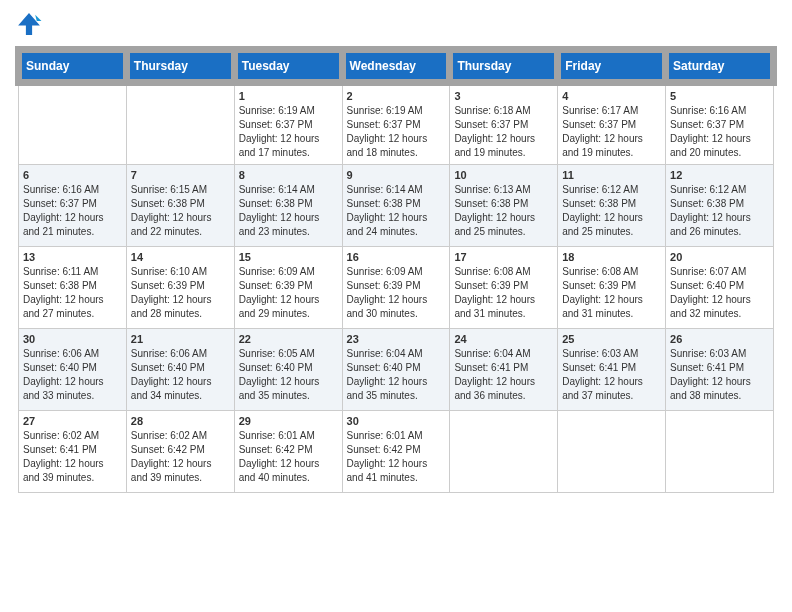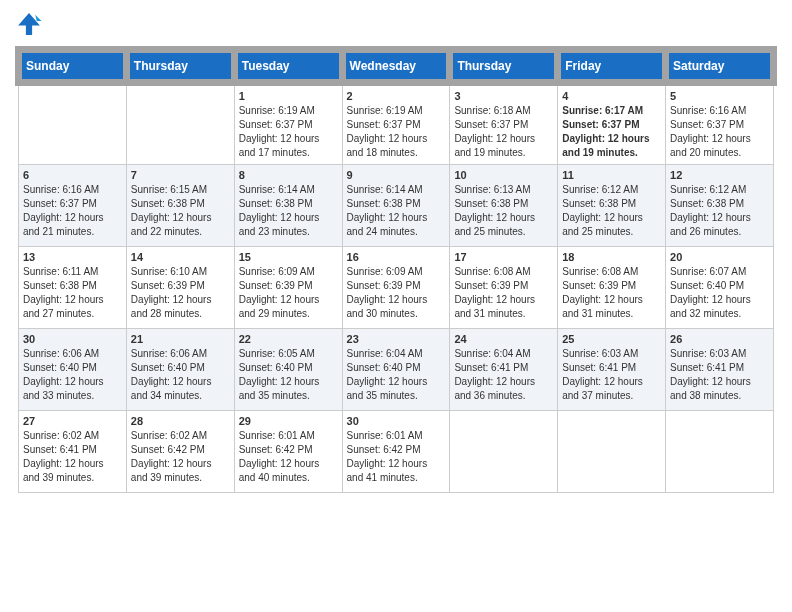--- a/index.html
+++ b/index.html
@@ -145,21 +145,21 @@
 Daylight: 12 hours and 18 minutes.</div>
           </td>
           <td>
             <div class="day-number">3</div>
             <div class="day-info" style="white-space: pre-line;">Sunrise: 6:18 AM
 Sunset: 6:37 PM
 Daylight: 12 hours and 19 minutes.</div>
           </td>
           <td>
             <div class="day-number">4</div>
-            <div class="day-info" style="white-space: pre-line; font-weight: bold;">Sunrise: 6:17 AM
+            <div class="day-info" style="white-space: pre-line;">Sunrise: 6:17 AM
 Sunset: 6:37 PM
 Daylight: 12 hours and 19 minutes.</div>
           </td>
           <td>
             <div class="day-number">5</div>
             <div class="day-info" style="white-space: pre-line;">Sunrise: 6:16 AM
 Sunset: 6:37 PM
 Daylight: 12 hours and 20 minutes.</div>
           </td>
         </tr>

